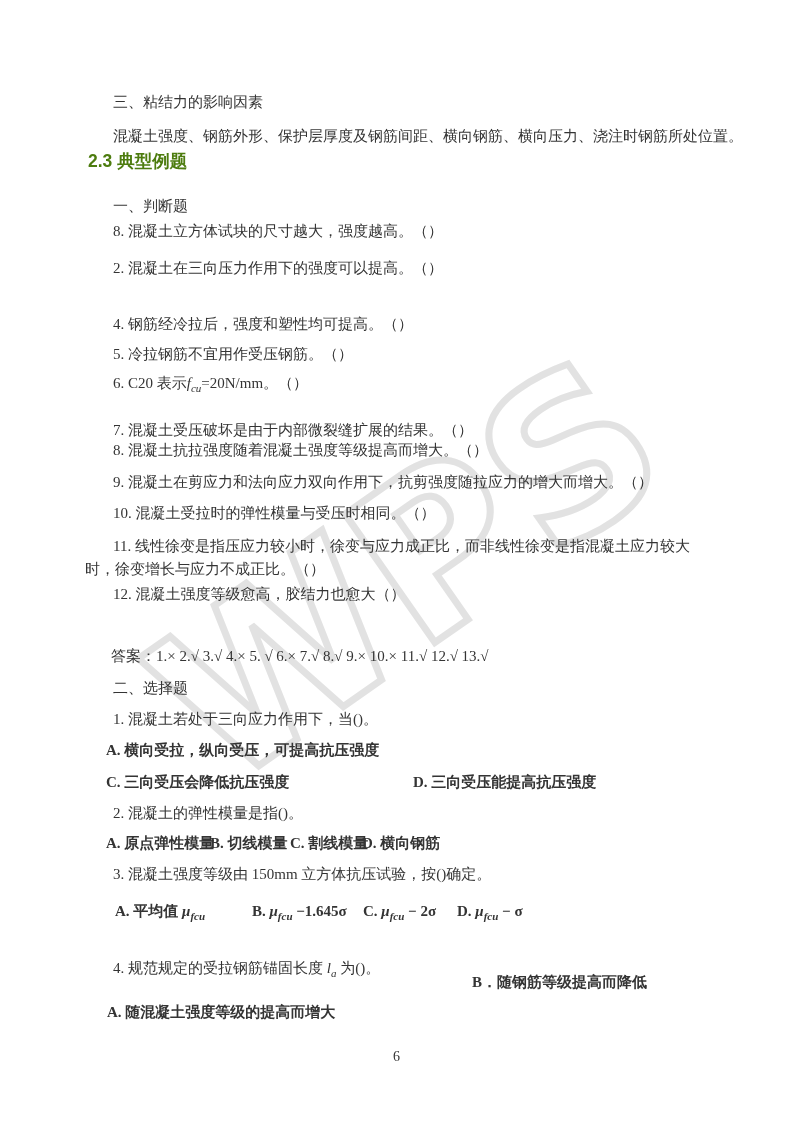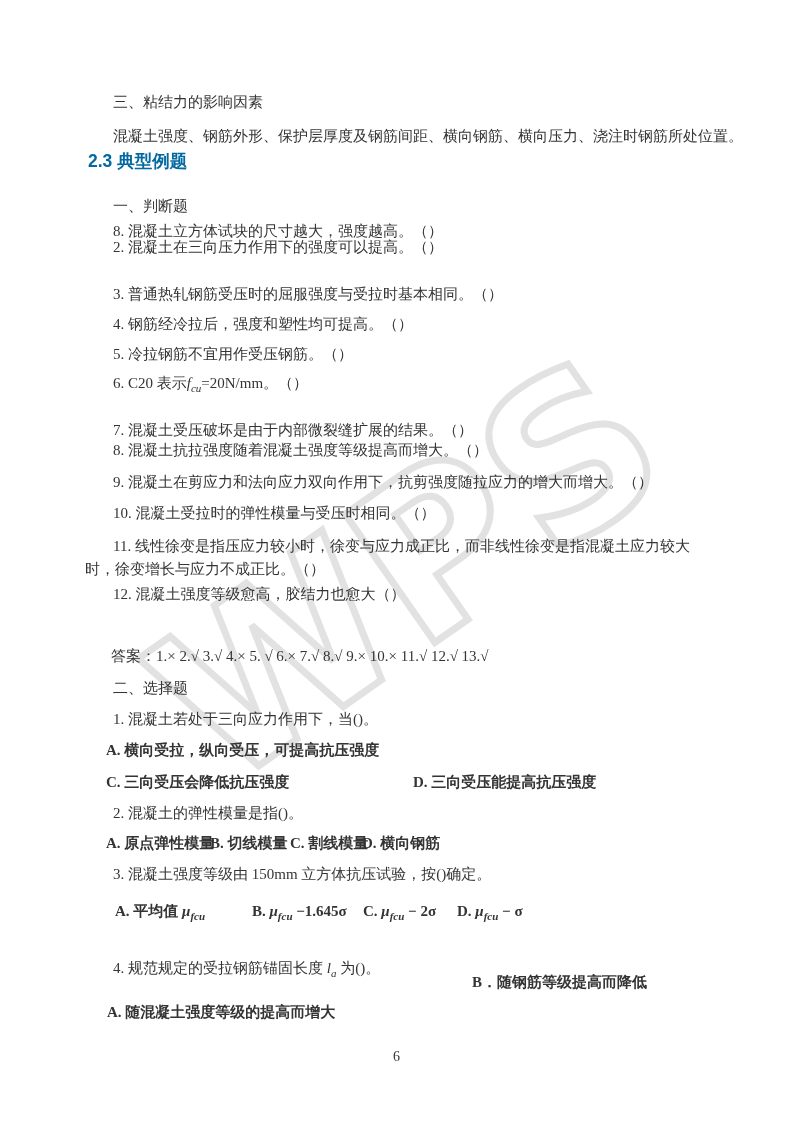--- a/index.html
+++ b/index.html
@@ -17,21 +17,21 @@
     font-size:15px;
     line-height:20px;
     white-space:nowrap;
     z-index:1;
   }
   .chapter{
     left:88px;
     font-family:"Liberation Sans", sans-serif;
     font-weight:bold;
     font-size:17.5px;
-    color:#0369a1;
+    color:#4d7c0f;
   }
   .wrapblk{
     left:85px;
     width:634px;
     white-space:normal;
     text-indent:28px;
     line-height:23px;
   }
   .opt{position:absolute;font-size:15px;line-height:20px;white-space:nowrap;z-index:1;font-weight:bold;}
   .formula i{font-family:"Liberation Serif", serif;font-style:italic;}
@@ -67,22 +67,21 @@
   <div class="watermark">WPS</div>
 
   <div class="ln" style="top:92px">三、粘结力的影响因素</div>
   <div class="ln" style="top:126px">混凝土强度、钢筋外形、保护层厚度及钢筋间距、横向钢筋、横向压力、浇注时钢筋所处位置。</div>
 
   <div class="ln chapter" style="top:151px">2.3 典型例题</div>
 
   <div class="ln" style="top:196px">一、判断题</div>
 
   <div class="ln" style="top:221px">8. 混凝土立方体试块的尺寸越大，强度越高。（）</div>
-  <div class="ln" style="top:237px">2. 混凝土在三向压力作用下的强度可以提高。（）</div>
-  <div class="ln" style="top:284px">3. 普通热轧钢筋受压时的屈服强度与受拉时基本相同。（）</div>
+  <div class="ln" style="top:258px">2. 混凝土在三向压力作用下的强度可以提高。（）</div>
   <div class="ln" style="top:314px">4. 钢筋经冷拉后，强度和塑性均可提高。（）</div>
   <div class="ln" style="top:344px">5. 冷拉钢筋不宜用作受压钢筋。（）</div>
 
   <div class="ln formula" style="top:373px"><span>6. C20 表示</span><i>f</i><sub>cu</sub><span>=20N/mm。（）</span></div>
 
   <div class="ln" style="top:420px">7. 混凝土受压破坏是由于内部微裂缝扩展的结果。（）</div>
   <div class="ln" style="top:440px">8. 混凝土抗拉强度随着混凝土强度等级提高而增大。（）</div>
   <div class="ln" style="top:472px">9. 混凝土在剪应力和法向应力双向作用下，抗剪强度随拉应力的增大而增大。（）</div>
   <div class="ln" style="top:503px">10. 混凝土受拉时的弹性模量与受压时相同。（）</div>
   <div class="ln wrapblk" style="top:535px">11. 线性徐变是指压应力较小时，徐变与应力成正比，而非线性徐变是指混凝土应力较大时，徐变增长与应力不成正比。（）</div>

